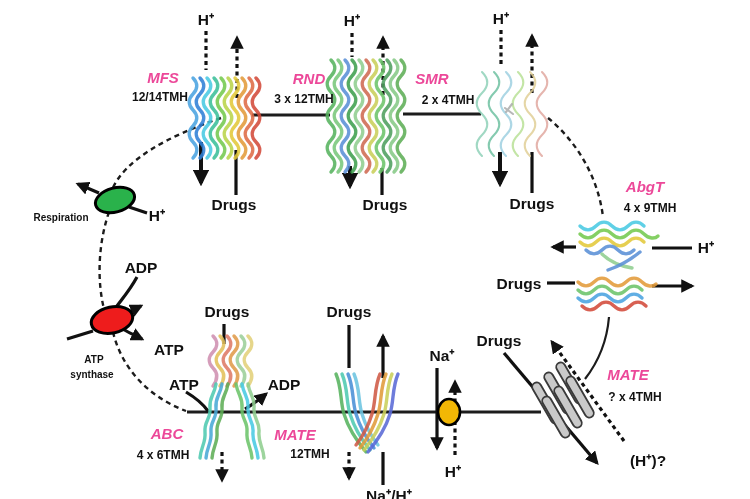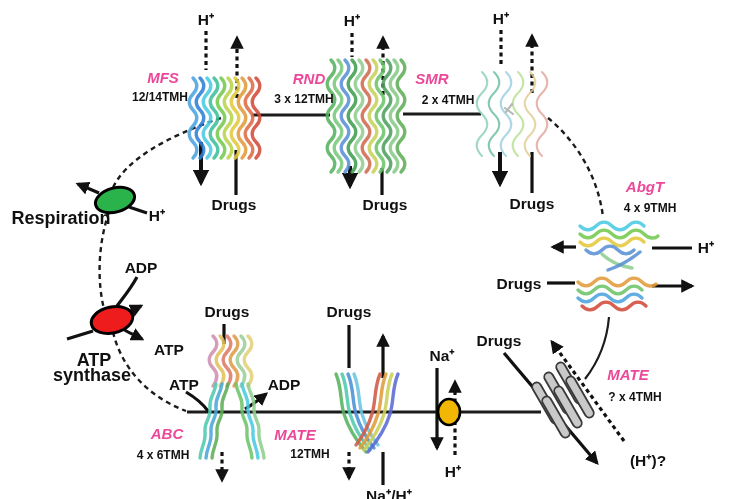--- a/index.html
+++ b/index.html
@@ -17,21 +17,21 @@
   .helix{fill:none;stroke-width:3.4;stroke-linecap:round;opacity:.88;}
   .helix-thin{fill:none;stroke-width:2.1;stroke-linecap:round;opacity:.85;}
   .rod{fill:#c9c9c9;stroke:#3a3a3a;stroke-width:1.8;}
   .pump-green{fill:#2ab24b;stroke:#000;stroke-width:3;}
   .pump-red{fill:#ee1c1c;stroke:#000;stroke-width:3;}
   .pump-yellow{fill:#f2b705;stroke:#000;stroke-width:2.6;}
   .t{position:absolute;transform:translate(-50%,-50%);font-weight:bold;
      white-space:nowrap;color:#111;line-height:1;}
   .lbl{font-size:15.5px;}
   .lbl-sm{font-size:12px;}
-  .lbl-md{font-size:18px;}
+  .lbl-md{font-size:10px;}
   .fam{font-size:15px;color:#ec4899;font-style:italic;}
 </style>
 </head>
 <body>
 
 <svg class="scene" width="750" height="499" viewBox="0 0 750 499">
   <defs>
     <marker id="ah" viewBox="0 0 10 10" refX="8" refY="5" markerWidth="4.2" markerHeight="4.2" orient="auto-start-reverse">
       <path d="M0,0 L10,5 L0,10 z" fill="#111"></path>
     </marker>

